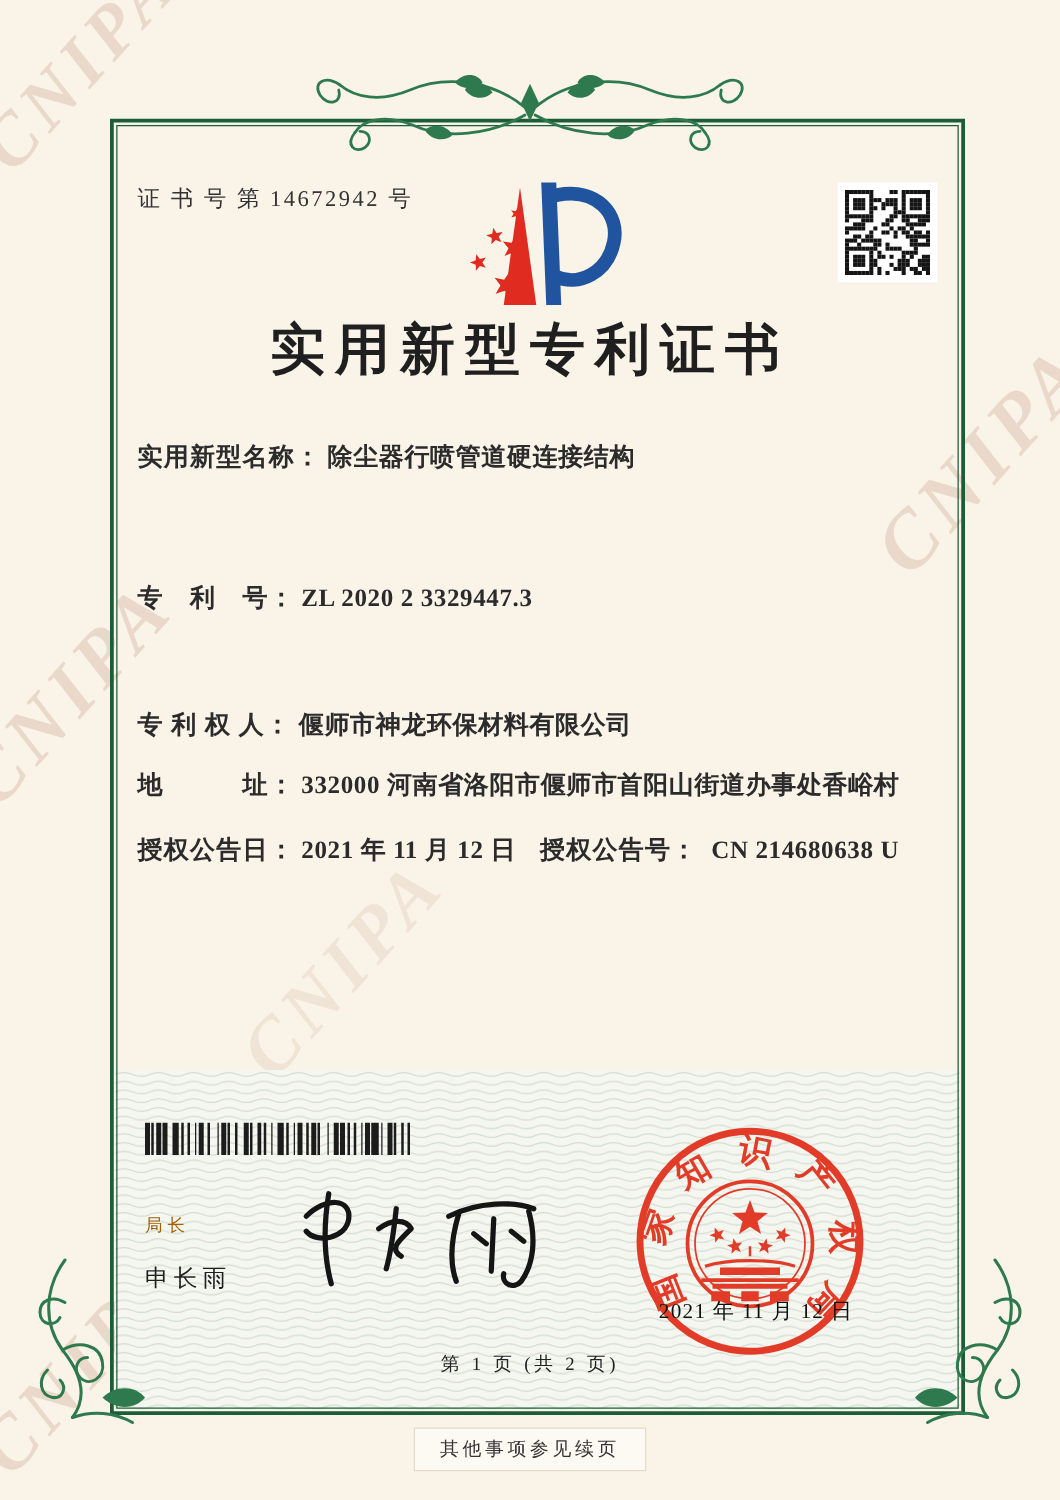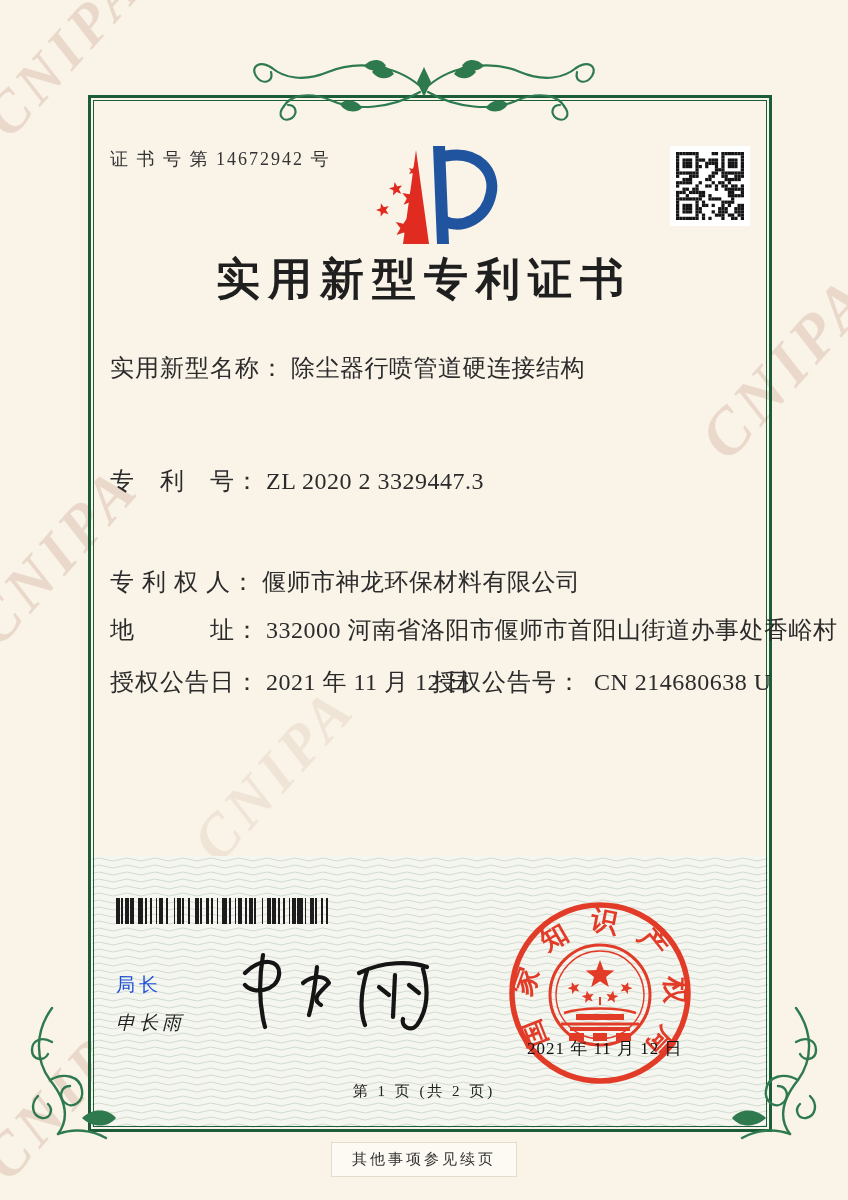--- a/index.html
+++ b/index.html
@@ -14,36 +14,36 @@
   
   .wm{position:absolute;font-style:italic;font-weight:700;letter-spacing:6px;
       color:rgba(198,160,134,0.30);pointer-events:none;white-space:nowrap;}
   
   .cert-no{position:absolute;left:110px;top:147px;font-size:18px;letter-spacing:2px;color:#333;}
   .logo{position:absolute;left:350px;top:140px;width:160px;height:118px;}
   .qr{position:absolute;left:670px;top:146px;background:#fff;padding:6px;line-height:0;}
   .title{position:absolute;left:0;top:250px;width:100%;text-align:center;
          font-size:44px;font-weight:700;letter-spacing:8px;color:#1f1f1f;}
   
-  .frow{position:absolute;left:110px;font-size:24px;color:#2b2b2b;white-space:nowrap;}
+  .frow{position:absolute;left:110px;font-size:20px;color:#2b2b2b;white-space:nowrap;font-weight:bold;}
   .flabel{display:inline-block;min-width:124px;letter-spacing:1px;}
   .fvalue{letter-spacing:0.5px;}
   
   .body-text{position:absolute;left:106px;top:700px;width:630px;font-size:17.5px;line-height:1.62;
              color:#222;text-align:justify;}
   .body-text p{margin:0;text-indent:2em;}
   
   .barcode{position:absolute;left:116px;top:898px;width:222px;height:26px;display:flex;overflow:hidden;}
   .bi{flex:none;background:#1c1c1c;height:100%;}
   .bs{flex:none;height:100%;}
   
-  .director-title{position:absolute;left:116px;top:972px;font-size:19px;letter-spacing:4px;color:#1d4ed8;
+  .director-title{position:absolute;left:116px;top:972px;font-size:14px;letter-spacing:4px;color:#a16207;
                   font-family:"Liberation Sans","DejaVu Sans",sans-serif;}
   .director-name{position:absolute;left:116px;top:1010px;font-size:19px;letter-spacing:4px;color:#1e1e1e;
-                 font-family:"Liberation Sans","DejaVu Sans",sans-serif;font-style:italic;}
+                 font-family:"Liberation Sans","DejaVu Sans",sans-serif;}
   .signature{position:absolute;left:225px;top:933px;}
   
   .seal{position:absolute;left:505px;top:898px;width:190px;height:190px;opacity:0.95;}
   .seal-date{position:absolute;left:527px;top:1037px;font-size:17px;letter-spacing:1px;color:#101010;z-index:6;white-space:nowrap;}
   
   .page-info{position:absolute;left:0;top:1082px;width:100%;text-align:center;font-size:15px;letter-spacing:3px;color:#222;}
   .cont-note{position:absolute;left:50%;transform:translateX(-50%);top:1142px;padding:7px 20px;
              border:1px solid #e3dccb;background:#fdfaf3;font-size:15px;letter-spacing:3px;color:#333;white-space:nowrap;}
   
   .flourish{position:absolute;pointer-events:none;}

